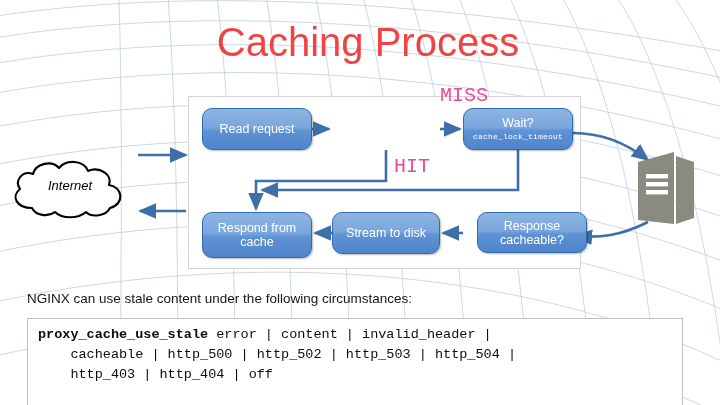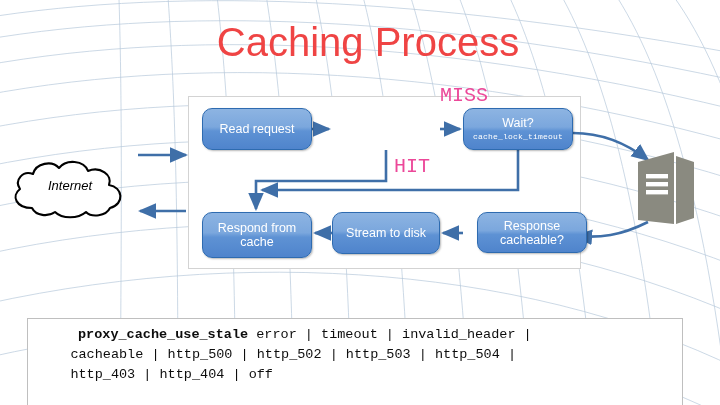--- a/index.html
+++ b/index.html
@@ -73,21 +73,21 @@
 
   #code-block{
     position:absolute;left:27px;top:318px;width:656px;height:90px;
     background:#ffffff;border:1px solid #bfbfbf;box-sizing:border-box;
     padding:6px 10px 0 10px;overflow:hidden;
   }
   #code-block pre{
     margin:0;font-family:"Liberation Mono", monospace;
     font-size:13.5px;line-height:20px;color:#0d0d0d;white-space:pre;
   }
-  #code-block b{font-weight:700;margin-left:40px;}
+  #code-block b{font-weight:700;}
 </style>
 </head>
 <body>
 
 <div id="slide">
 
   <svg id="bg-mesh" viewBox="0 0 720 405" preserveAspectRatio="none">
     <g stroke="#a9bed4" stroke-width="0.7" fill="none" opacity="0.85">
       <path d="M-40 22 C 160 -14, 420 -6, 760 58"></path>
       <path d="M-40 44 C 170 4, 440 14, 760 86"></path>
@@ -184,20 +184,21 @@
   <div id="cloud-label">Internet</div>
 
   <svg id="server" viewBox="0 0 64 80">
     <path d="M4 14 L40 4 L40 76 L4 72 Z" fill="#8a8a80"></path>
     <path d="M42 8 L60 14 L60 70 L42 76 Z" fill="#8a8a80"></path>
     <rect x="12" y="26" width="22" height="4.4" fill="#ffffff"></rect>
     <rect x="12" y="34" width="22" height="4.4" fill="#ffffff"></rect>
     <rect x="12" y="42" width="22" height="4.4" fill="#ffffff"></rect>
   </svg>
 
+  <div id="stale-text">NGINX can use stale content under the following circumstances:</div>
 
   <div id="code-block">
-    <pre><b>proxy_cache_use_stale</b><span> error | timeout | invalid_header |</span>
+    <pre><b>proxy_cache_use_stale</b><span> error | content | invalid_header |</span>
 <span>    cacheable | http_500 | http_502 | http_503 | http_504 |</span>
 <span>    http_403 | http_404 | off</span></pre>
   </div>
 
 </div>
 
 </body></html>

